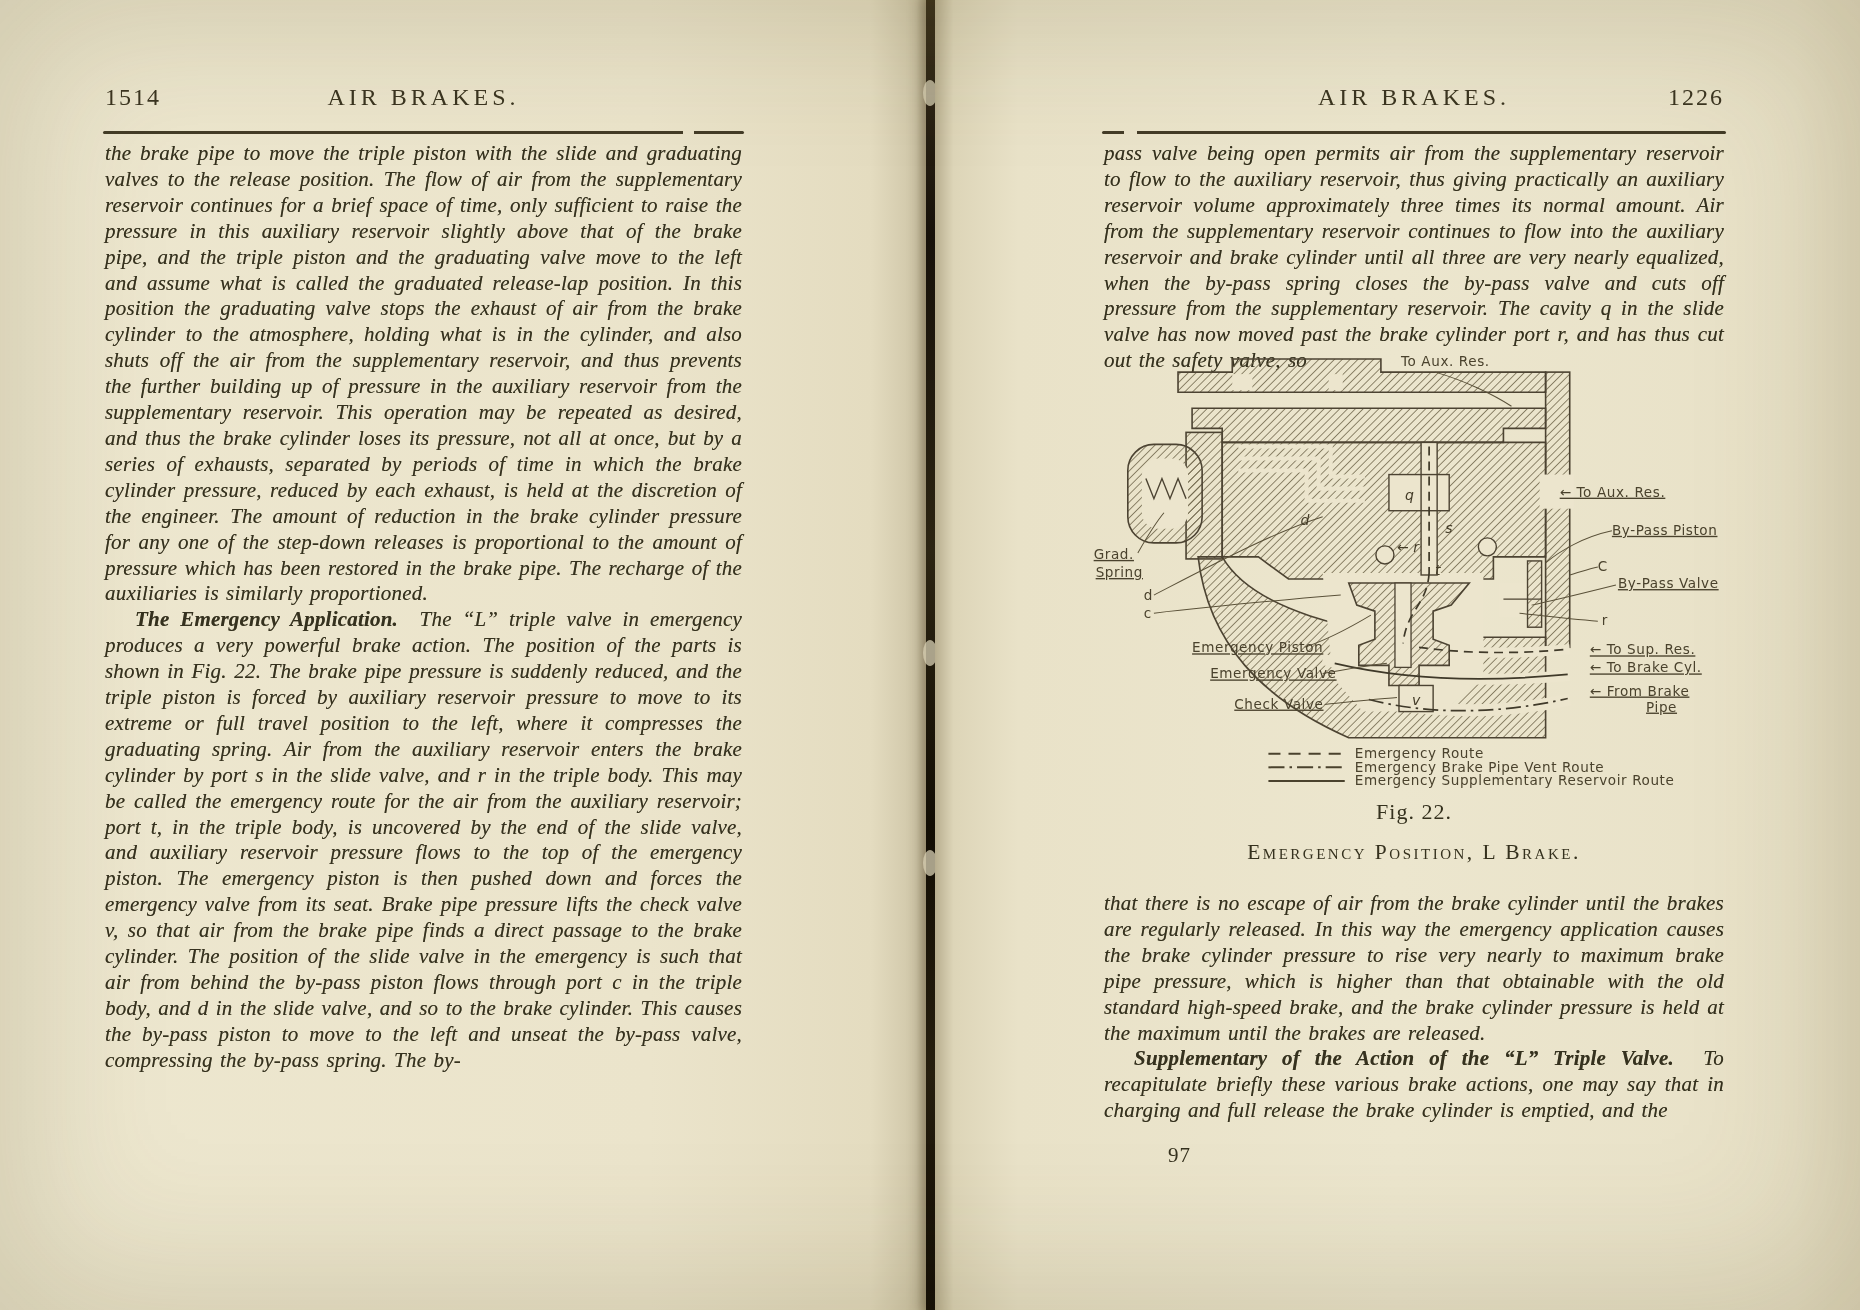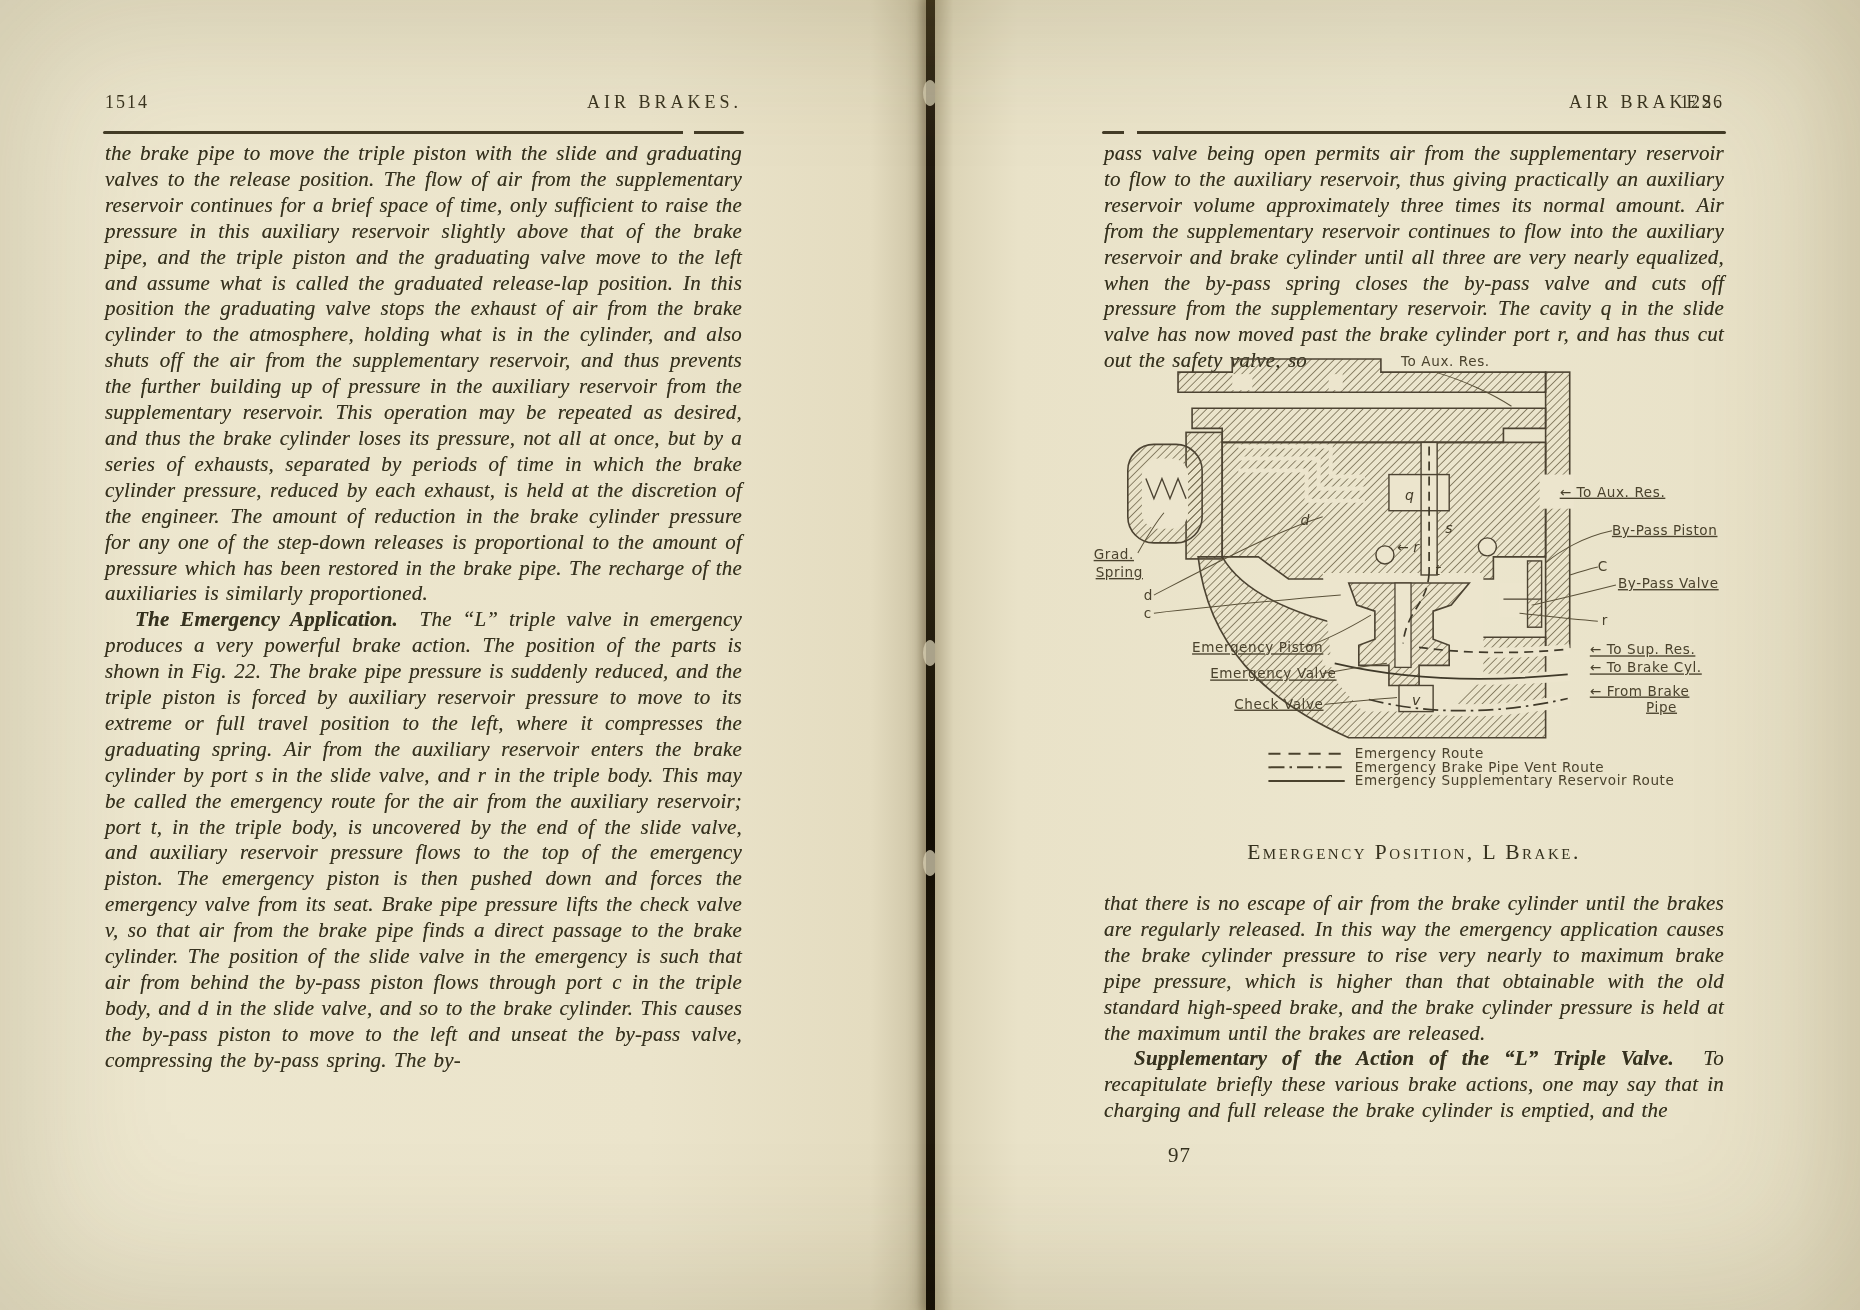--- a/index.html
+++ b/index.html
@@ -21,22 +21,22 @@
   .gutter{
     position:absolute;left:926px;top:0;width:9px;height:1310px;
     background:linear-gradient(180deg,#3a301b 0%,#17110a 18%,#2c2412 42%,#120d04 63%,#261e0e 82%,#0f0a04 100%);
     box-shadow:0 0 14px 5px rgba(63,50,24,0.35);
   }
   .gutter-blob{position:absolute;width:14px;height:26px;border-radius:50%;
     background:#d8d0b4;opacity:.75;left:-3px;}
   .vignette{position:absolute;inset:0;pointer-events:none;
     box-shadow:inset 0 0 140px 30px rgba(90,75,35,0.18);}
   
-  .header{position:absolute;top:92px;height:30px;color:#3a3420;font-size:18px;}
-  .header .running{position:absolute;left:0;right:0;text-align:right;letter-spacing:4px;}
+  .header{position:absolute;top:84px;height:30px;color:#3a3420;font-size:24px;}
+  .header .running{position:absolute;left:0;right:0;text-align:center;letter-spacing:4px;}
   .header .pn{position:absolute;top:0;letter-spacing:2px;}
   .page.left .header{left:105px;width:637px;}
   .page.left .header .pn{left:0;}
   .page.right .header{left:169px;width:620px;}
   .page.right .header .pn{right:0;}
   .rule{position:absolute;top:131px;height:3px;border-radius:2px;}
   .page.left .rule{left:103px;width:641px;
     background:linear-gradient(to right,#433c27 0 90.5%,transparent 90.5% 92.2%,#433c27 92.2% 100%);}
   .page.right .rule{left:167px;width:624px;
     background:linear-gradient(to right,#433c27 0 3.6%,transparent 3.6% 5.6%,#433c27 5.6% 100%);}
@@ -211,20 +211,21 @@
             <line x1="186" x2="262" y1="406" y2="406" stroke="#4a422d" stroke-width="2" stroke-dasharray="12 8"></line>
             <text x="272" y="410.5" class="fl">Emergency Route</text>
             <line x1="186" x2="262" y1="419.5" y2="419.5" stroke="#4a422d" stroke-width="2" stroke-dasharray="16 5 2.5 5"></line>
             <text x="272" y="424" class="fl">Emergency Brake Pipe Vent Route</text>
             <line x1="186" x2="262" y1="433" y2="433" stroke="#4a422d" stroke-width="2"></line>
             <text x="272" y="437.5" class="fl">Emergency Supplementary Reservoir Route</text>
           </g>
       </svg>
     </div>
 
+    <div class="figno">Fig. 22.</div>
     <div class="figtitle">Emergency Position, L Brake.</div>
 
     <div class="textcol" id="right-bottom">
         <div class="para"><span>that there is no escape of air from the brake cylinder until the brakes are regularly released.  In this way the emergency application causes the brake cylinder pressure to rise very nearly to maximum brake pipe pressure, which is higher than that obtainable with the old standard high-speed brake, and the brake cylinder pressure is held at the maximum until the brakes are released.</span></div>
         <div class="para indent"><span class="lead">Supplementary of the Action of the “L” Triple Valve.</span><span>To recapitulate briefly these various brake actions, one may say that in charging and full release the brake cylinder is emptied, and the</span></div>
       </div>
     <div class="sig">97</div>
   </div>
 
   <div class="vignette"></div>

